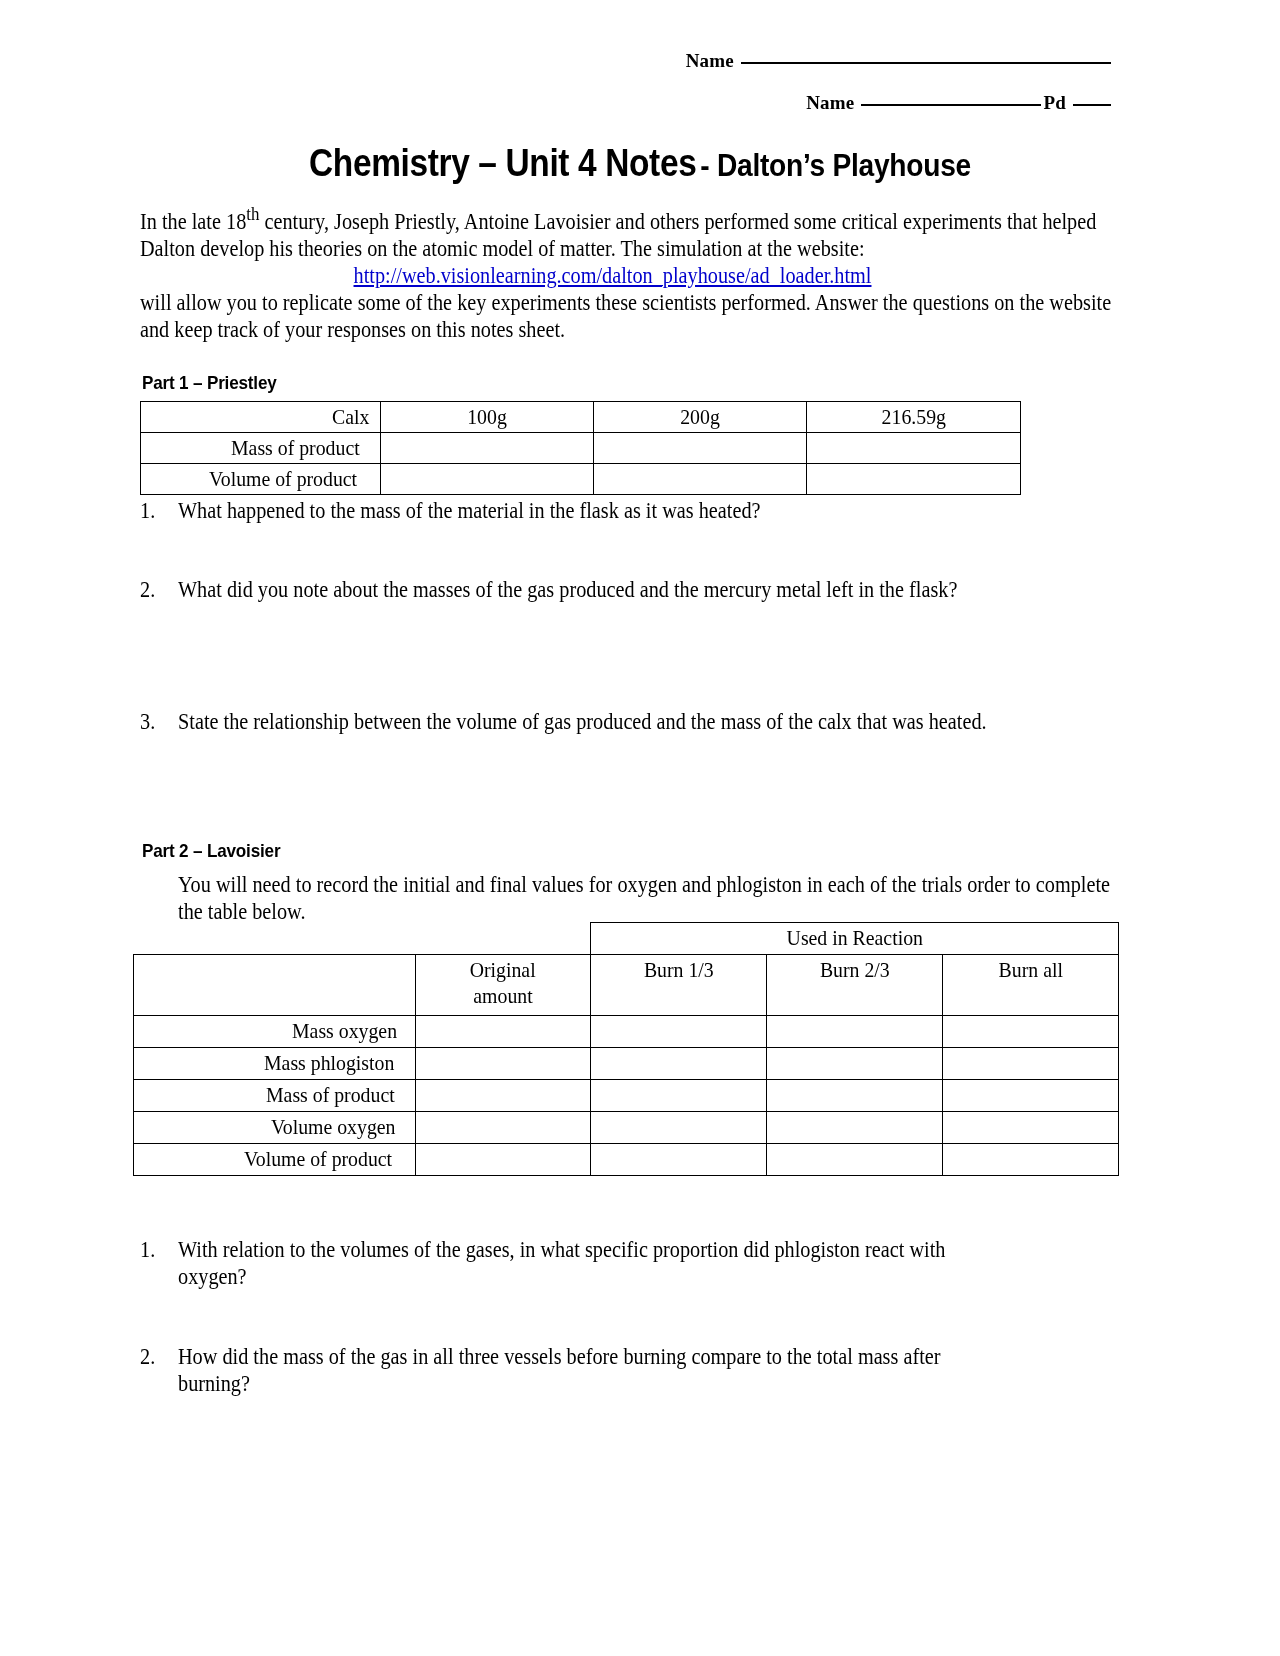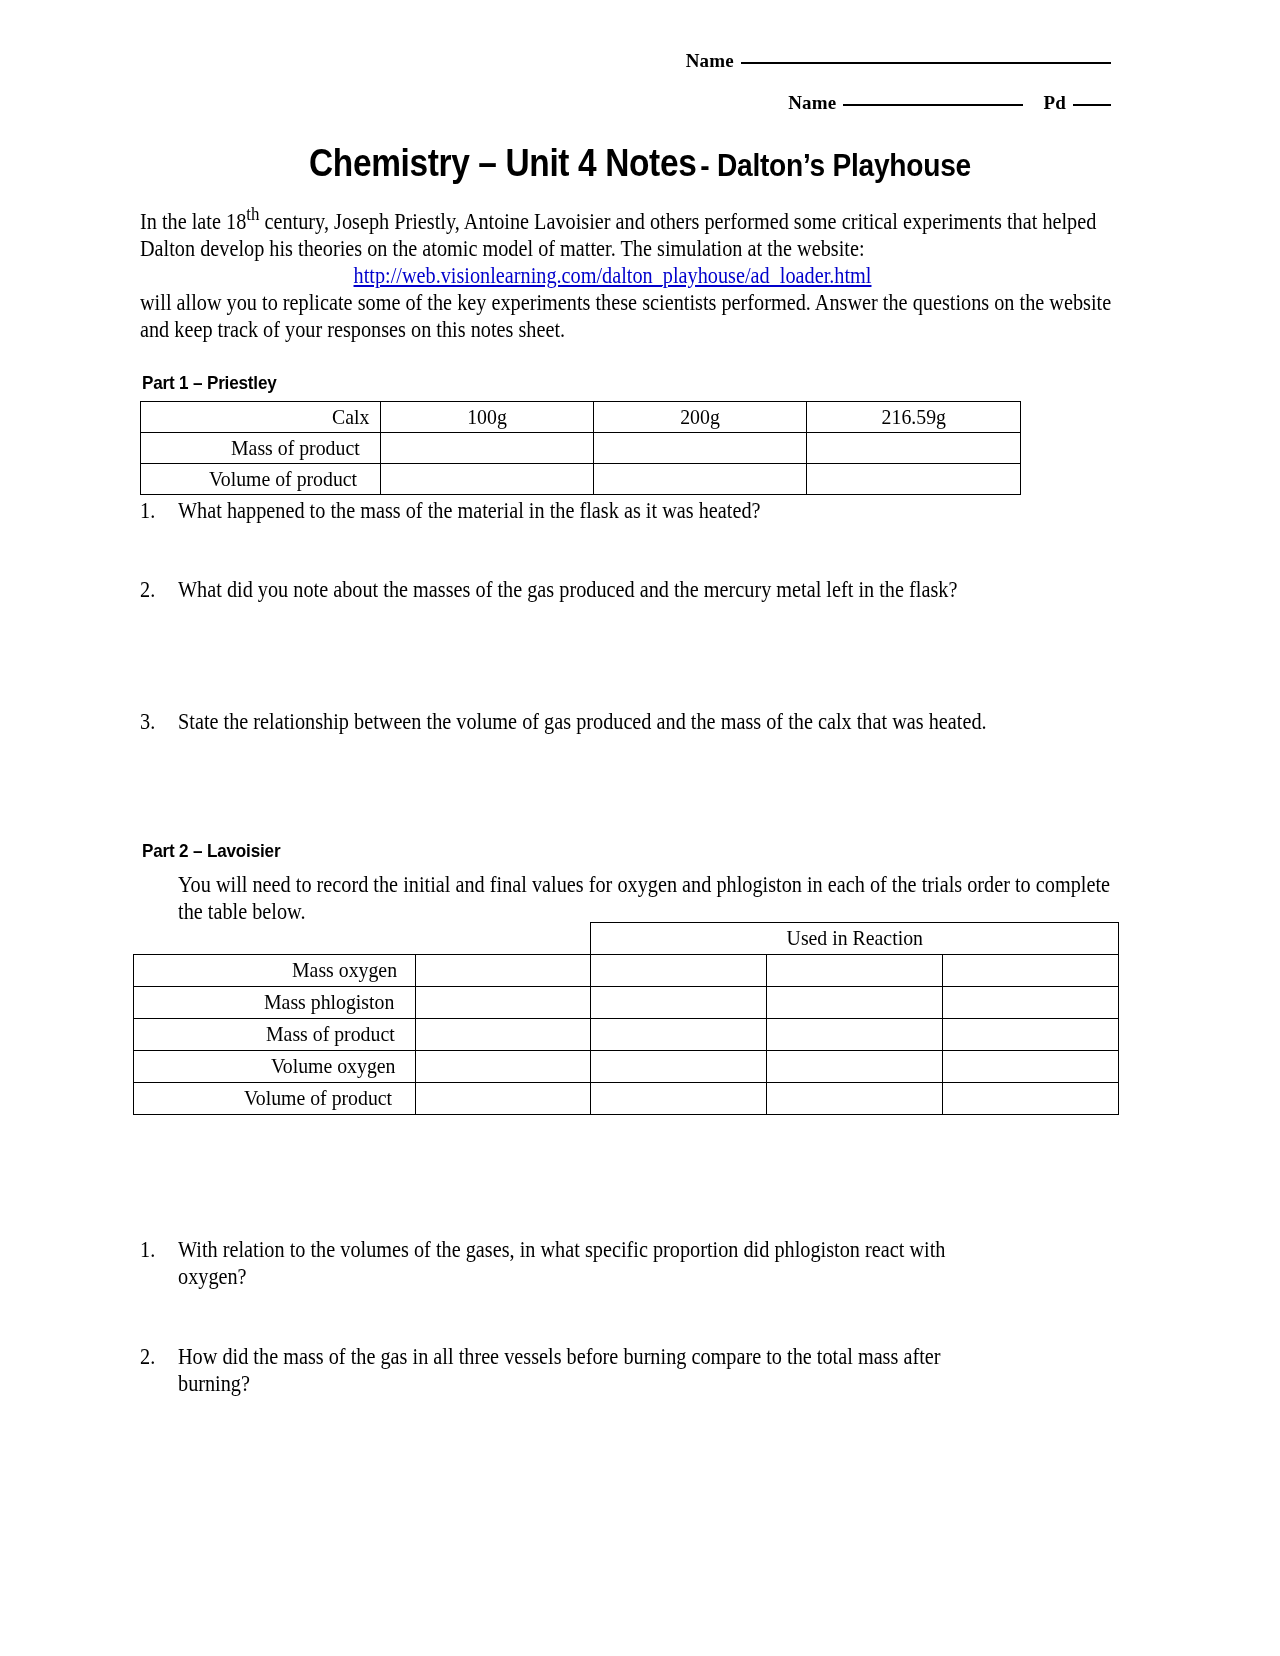--- a/index.html
+++ b/index.html
@@ -47,21 +47,21 @@
     border-bottom: 2px solid #000;
     height: 0;
     margin-left: 7px;
     margin-right: 2px;
     position: relative;
     top: -3px;
   }
   .rule-name { width: 370px; }
   .rule-date { width: 180px; }
   .rule-pd   { width: 38px; }
-  .pd-lbl { margin-left: 18px; }
+  .pd-lbl { margin-left: 0; }
 
   
   .title {
     position: absolute;
     top: 142px;
     left: 0;
     width: 1280px;
     text-align: center;
     font-family: "Liberation Sans Narrow", "Liberation Sans", "DejaVu Sans", sans-serif;
     font-weight: bold;
@@ -280,20 +280,30 @@
       <col style="width:176px">
     </colgroup>
     <tbody>
 
       <tr>
         <td class="nb-all"></td>
         <td class="nb-all"></td>
         <td class="ctr" colspan="3"><span class="cellinner c">Used in Reaction</span></td>
       </tr>
 
+      <tr>
+        <td class="ctr" style="height:56px;"></td>
+        <td class="ctr" style="height:56px;">
+          <span class="cellinner c">Original</span><br>
+          <span class="cellinner c">amount</span>
+        </td>
+        <td class="ctr nb-top" style="height:56px;"><span class="cellinner c">Burn 1/3</span></td>
+        <td class="ctr nb-top" style="height:56px;"><span class="cellinner c">Burn 2/3</span></td>
+        <td class="ctr nb-top" style="height:56px;"><span class="cellinner c">Burn all</span></td>
+      </tr>
 
       <tr>
         <td class="lab"><span class="cellinner">Mass oxygen</span></td>
         <td></td>
         <td></td>
         <td></td>
         <td></td>
       </tr>
       <tr>
         <td class="lab"><span class="cellinner">Mass phlogiston</span></td>

